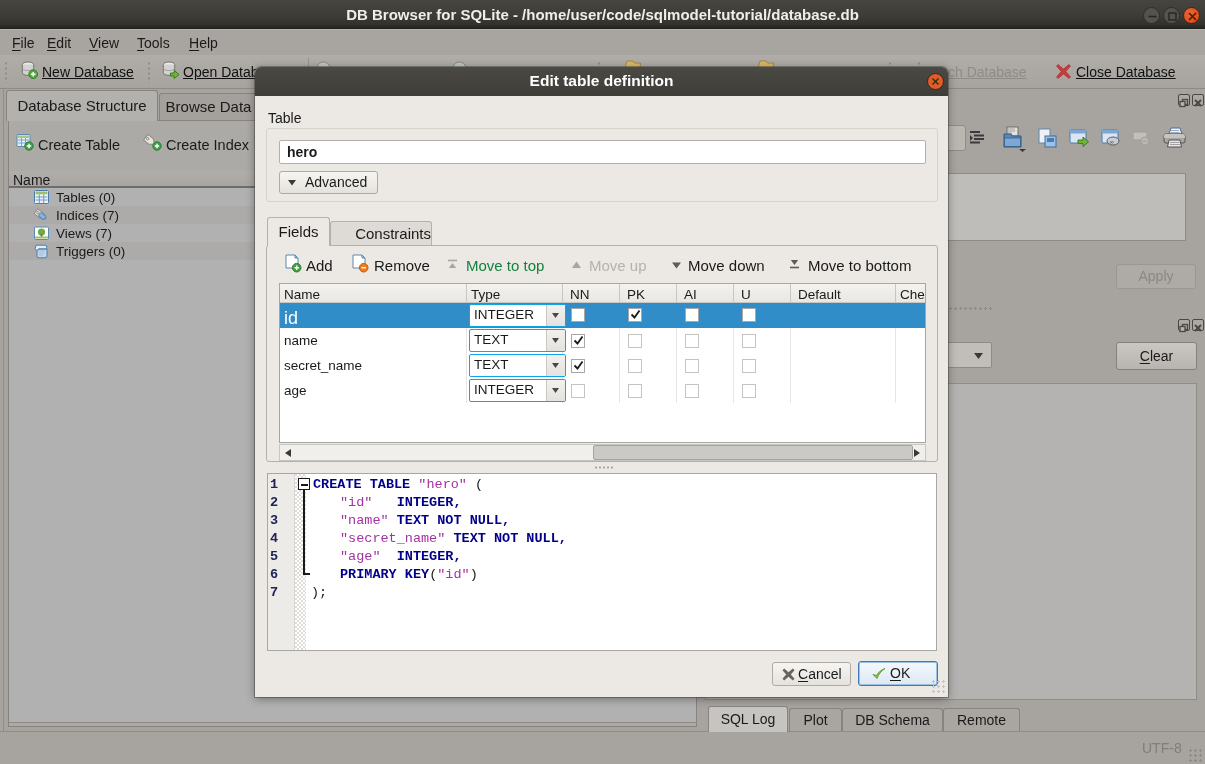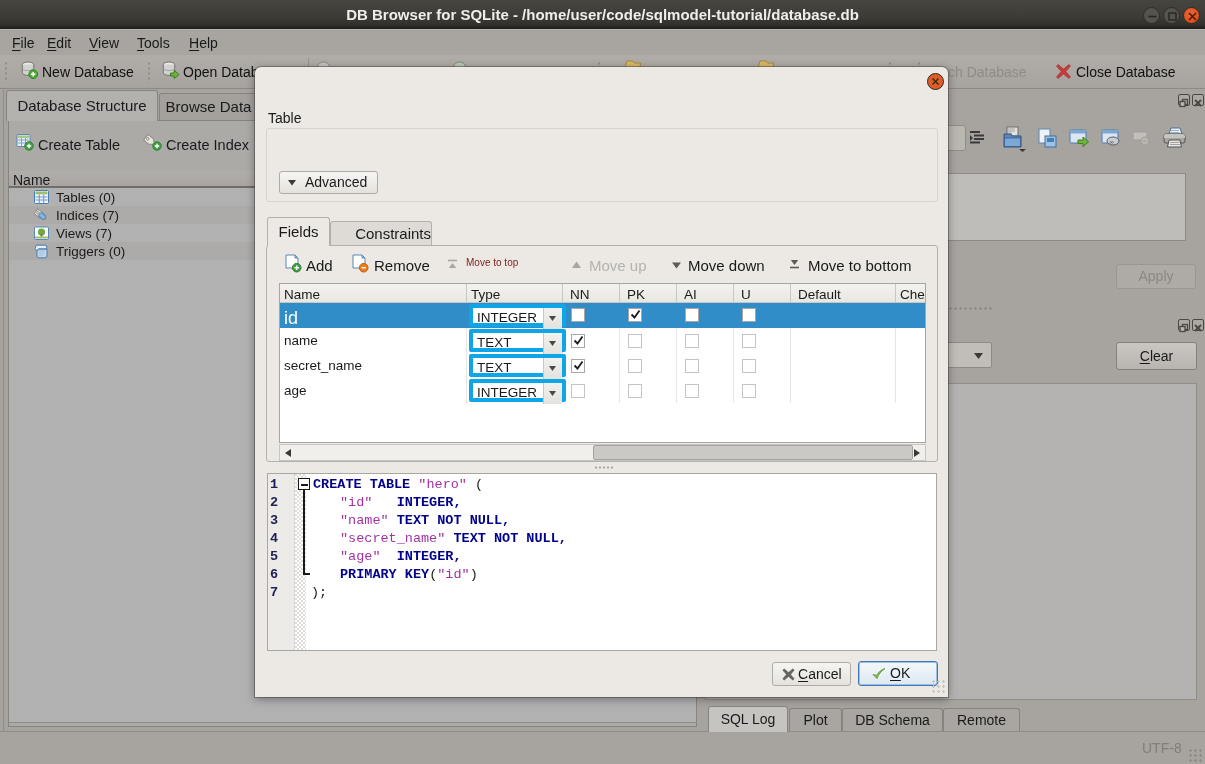--- a/index.html
+++ b/index.html
@@ -14,21 +14,21 @@
 .winbtn svg { position:absolute; left:2px; top:2px; }
 #btn-close { background:radial-gradient(circle at 40% 35%, #ec6434, #d94612); }
 
 
 #menubar { left:0; top:29px; width:1205px; height:26px; background:#a8a4a0; border-top:1px solid #b6b2af; }
 #menubar span { position:absolute; top:5px; }
 u { text-decoration:underline; text-underline-offset:2px; }
 
 
 #toolbar { left:0; top:55px; width:1205px; height:34px; background:linear-gradient(#b0acA8,#a7a39f); border-bottom:1px solid #8d8a85; }
-.tbtext { position:absolute; top:9px; color:#111; }
+.tbtext { position:absolute; top:9px; color:#111;text-decoration:underline; }
 .handle { position:absolute; width:4px; height:22px; top:6px;
   background-image:radial-gradient(circle, #8d8a84 1px, transparent 1.2px); background-size:4px 5px; }
 
 
 .tab { position:absolute; border:1px solid #87847f; border-bottom:none; border-radius:3px 3px 0 0; text-align:center; }
 #leftpane { left:8px; top:120px; width:689px; height:607px; background:#acaaa7; border:1px solid #87847f; }
 .treehdr { background:linear-gradient(#b0adaa,#a8a5a2); border-bottom:2px solid #6f6d6a; }
 .trow { position:absolute; left:1px; width:686px; height:18px; }
 .trow span { position:absolute; left:47px; top:2px; font-size:13.5px; }
 .trow svg { position:absolute; left:25px; top:2px; }
@@ -39,21 +39,21 @@
 
 #dialog { left:255px; top:67px; width:693px; height:630px; background:#ece9e4; border-radius:6px 6px 0 0;
   box-shadow:0 2px 10px rgba(0,0,0,.38), 0 0 0 1px rgba(90,88,84,.55); }
 #dlg-title { left:0; top:0; width:693px; height:29px; background:linear-gradient(#4b4944,#3e3d38); border-radius:6px 6px 0 0; }
 #dlg-title .t { width:100%; text-align:center; line-height:28px; color:#fff; font-weight:bold; font-size:15.5px; }
 .groupbox { position:absolute; border:1px solid #d6d3ce; border-radius:3px; }
 .input { position:absolute; background:#fff; border:1px solid #b3b1ad; border-radius:2px; }
 .btn { position:absolute; background:linear-gradient(#f6f5f2,#e5e2dd); border:1px solid #aeaba6; border-radius:3px; }
 .dtab { position:absolute; border:1px solid #b3b1ad; border-bottom:none; border-radius:3px 3px 0 0; text-align:center; font-size:15px; }
 .gridline { position:absolute; background:#e8e6e2; width:1px; }
-.combo { position:absolute; height:23px; background:#fff; border:4px solid #0ea5e9; border-radius:2px; font-size:13.5px; }
+.combo { position:absolute; height:23px; background:#fff; border:1px solid #0ea5e9; border-radius:2px; font-size:13.5px; }
 .combo .arr { position:absolute; right:0; top:0; width:19px; height:21px; background:linear-gradient(#f2f1ee,#e4e2de); border-left:1px solid #c9c7c3; border-radius:0 2px 2px 0; }
 .cb { position:absolute; width:14px; height:14px; background:#fff; border:1px solid #a9a7a3; }
 .mono { font-family:"Liberation Mono", monospace; font-size:13.5px; }
 .kw { color:#00008b; font-weight:bold; }
 .st { color:#a332a3; }
 .sqlline { position:absolute; white-space:pre; }
 .lnum { position:absolute; left:13px; width:27px; font-weight:bold; color:#21215a; padding-left:2px; }
 </style>
 </head>
 <body>
@@ -265,27 +265,33 @@
 <div class="abs tab" style="left:708px; top:706px; width:80px; height:26px; background:#c6c4c0; line-height:25px; z-index:2;">SQL Log</div>
 <div class="abs tab" style="left:789px; top:708px; width:53px; height:24px; background:#a9a6a2; line-height:22px;">Plot</div>
 <div class="abs tab" style="left:842px; top:708px; width:101px; height:24px; background:#a9a6a2; line-height:22px;">DB Schema</div>
 <div class="abs tab" style="left:943px; top:708px; width:77px; height:24px; background:#a9a6a2; line-height:22px;">Remote</div>
 <div class="abs" style="left:0px; top:731px; width:1205px; height:1px; background:#8f8c86;"></div>
 
 <span class="abs" style="left:1142px; top:740px; color:#817e79;">UTF-8</span>
 <div class="abs" style="left:1188px; top:748px; width:14px; height:14px; background-image:radial-gradient(circle,#8d8a84 1px,transparent 1.3px); background-size:5px 5px;"></div>
 
 <div class="abs" id="dialog">
+  <div class="abs" id="dlg-title">
+      <div class="t">Edit table definition</div>
+    </div>
   <svg class="abs" style="left:672px; top:6px;" width="17" height="17" viewBox="0 0 17 17">
     <circle cx="8.5" cy="8.5" r="8" fill="#e25b2a" stroke="#2c2b27" stroke-width="1"></circle>
     <path d="M5.5 5.5 L11.5 11.5 M11.5 5.5 L5.5 11.5" stroke="#35330a" stroke-width="1.5"></path>
   </svg>
 
   <span class="abs" style="left:13px; top:43px;">Table</span>
   <div class="groupbox" style="left:11px; top:61px; width:672px; height:74px;"></div>
+  <div class="input" style="left:24px; top:73px; width:647px; height:24px;">
+      <span style="position:absolute; left:7px; top:3px; font-weight:bold;">hero</span>
+    </div>
   <div class="btn" style="left:24px; top:104px; width:99px; height:23px;">
     <svg style="position:absolute; left:8px; top:8px;" width="9" height="6">
         <path d="M0 0 h8 l-4 5.5 z" fill="#3a3933"></path>
       </svg>
     <span style="position:absolute; left:25px; top:2px;">Advanced</span>
   </div>
 
   <div class="dtab" style="left:12px; top:150px; width:63px; height:29px; background:#ece9e4; line-height:28px; z-index:2;">Fields</div>
   <div class="dtab" style="left:75px; top:154px; width:102px; height:25px; background:#dedbd6; line-height:23px;text-align:right;">Constraints</div>
   <div class="groupbox" style="left:11px; top:178px; width:672px; height:217px; border-color:#b3b1ad;"></div>
@@ -301,21 +307,21 @@
     <path d="M2 1 h9 l3 3 v10 h-12 z" fill="#fff" stroke="#5b87b5"></path>
     <path d="M11 1 l3 3 h-3 z" fill="#b9cde4" stroke="#5b87b5"></path>
     <circle cx="12.7" cy="13.7" r="4.3" fill="#ef7c1a" stroke="#bf5d0d"></circle>
     <path d="M10.5 13.7 h4.4" stroke="#fff" stroke-width="1.4"></path>
   </svg>
   <span class="abs" style="font-size:15px; left:119px; top:190px;">Remove</span>
   <svg class="abs" style="left:192px; top:192px;" width="11" height="10">
       <path d="M1 1.5 h9" stroke="#a8a6a2" stroke-width="1.6"></path>
       <path d="M1.8 9 L5.5 4 L9.2 9 z" fill="#a8a6a2"></path>
     </svg>
-  <span class="abs" style="font-size:10px; left:211px; top:190px; color:#7f1d1d;">Move to top</span>
+  <span class="abs" style="font-size:15px; left:211px; top:190px; color:#15803d;">Move to top</span>
   <svg class="abs" style="left:316px; top:194px;" width="11" height="8">
       <path d="M5.5 0.5 l4.5 6.5 h-9 z" fill="#a8a6a2"></path>
     </svg>
   <span class="abs" style="font-size:15px; left:334px; top:190px; color:#b4b2ae;">Move up</span>
   <svg class="abs" style="left:416px; top:195px;" width="11" height="8">
       <path d="M1 0.5 h9 L5.5 6.5 z" fill="#5d5b56"></path>
     </svg>
   <span class="abs" style="font-size:15px; left:433px; top:190px;">Move down</span>
   <svg class="abs" style="left:534px; top:192px;" width="11" height="10">
       <path d="M1 8.5 h9" stroke="#5d5b56" stroke-width="1.6"></path>

